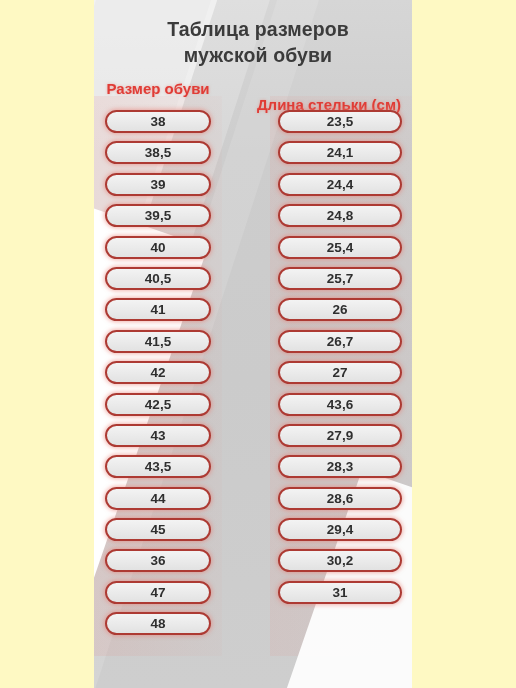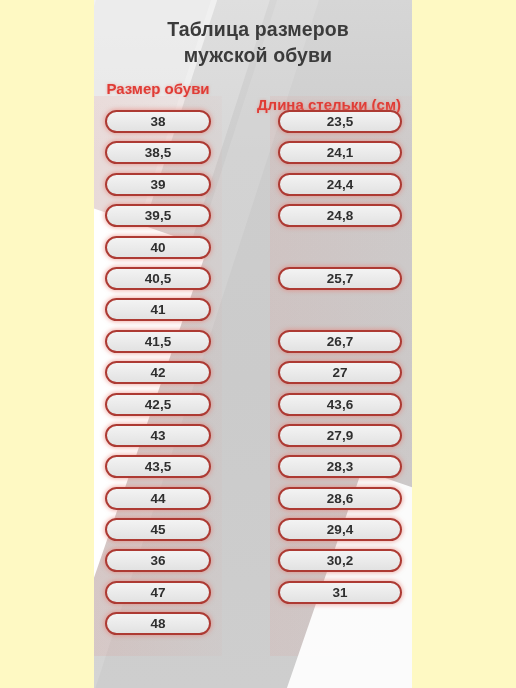--- a/index.html
+++ b/index.html
@@ -192,27 +192,29 @@
         <div class="row">
           <div class="pill size">39</div>
           <div class="pill length">24,4</div>
         </div>
         <div class="row">
           <div class="pill size">39,5</div>
           <div class="pill length">24,8</div>
         </div>
         <div class="row">
           <div class="pill size">40</div>
+          <div class="pill length">25,4</div>
         </div>
         <div class="row">
           <div class="pill size">40,5</div>
           <div class="pill length">25,7</div>
         </div>
         <div class="row">
           <div class="pill size">41</div>
+          <div class="pill length">26</div>
         </div>
         <div class="row">
           <div class="pill size">41,5</div>
           <div class="pill length">26,7</div>
         </div>
         <div class="row">
           <div class="pill size">42</div>
           <div class="pill length">27</div>
         </div>
         <div class="row">

